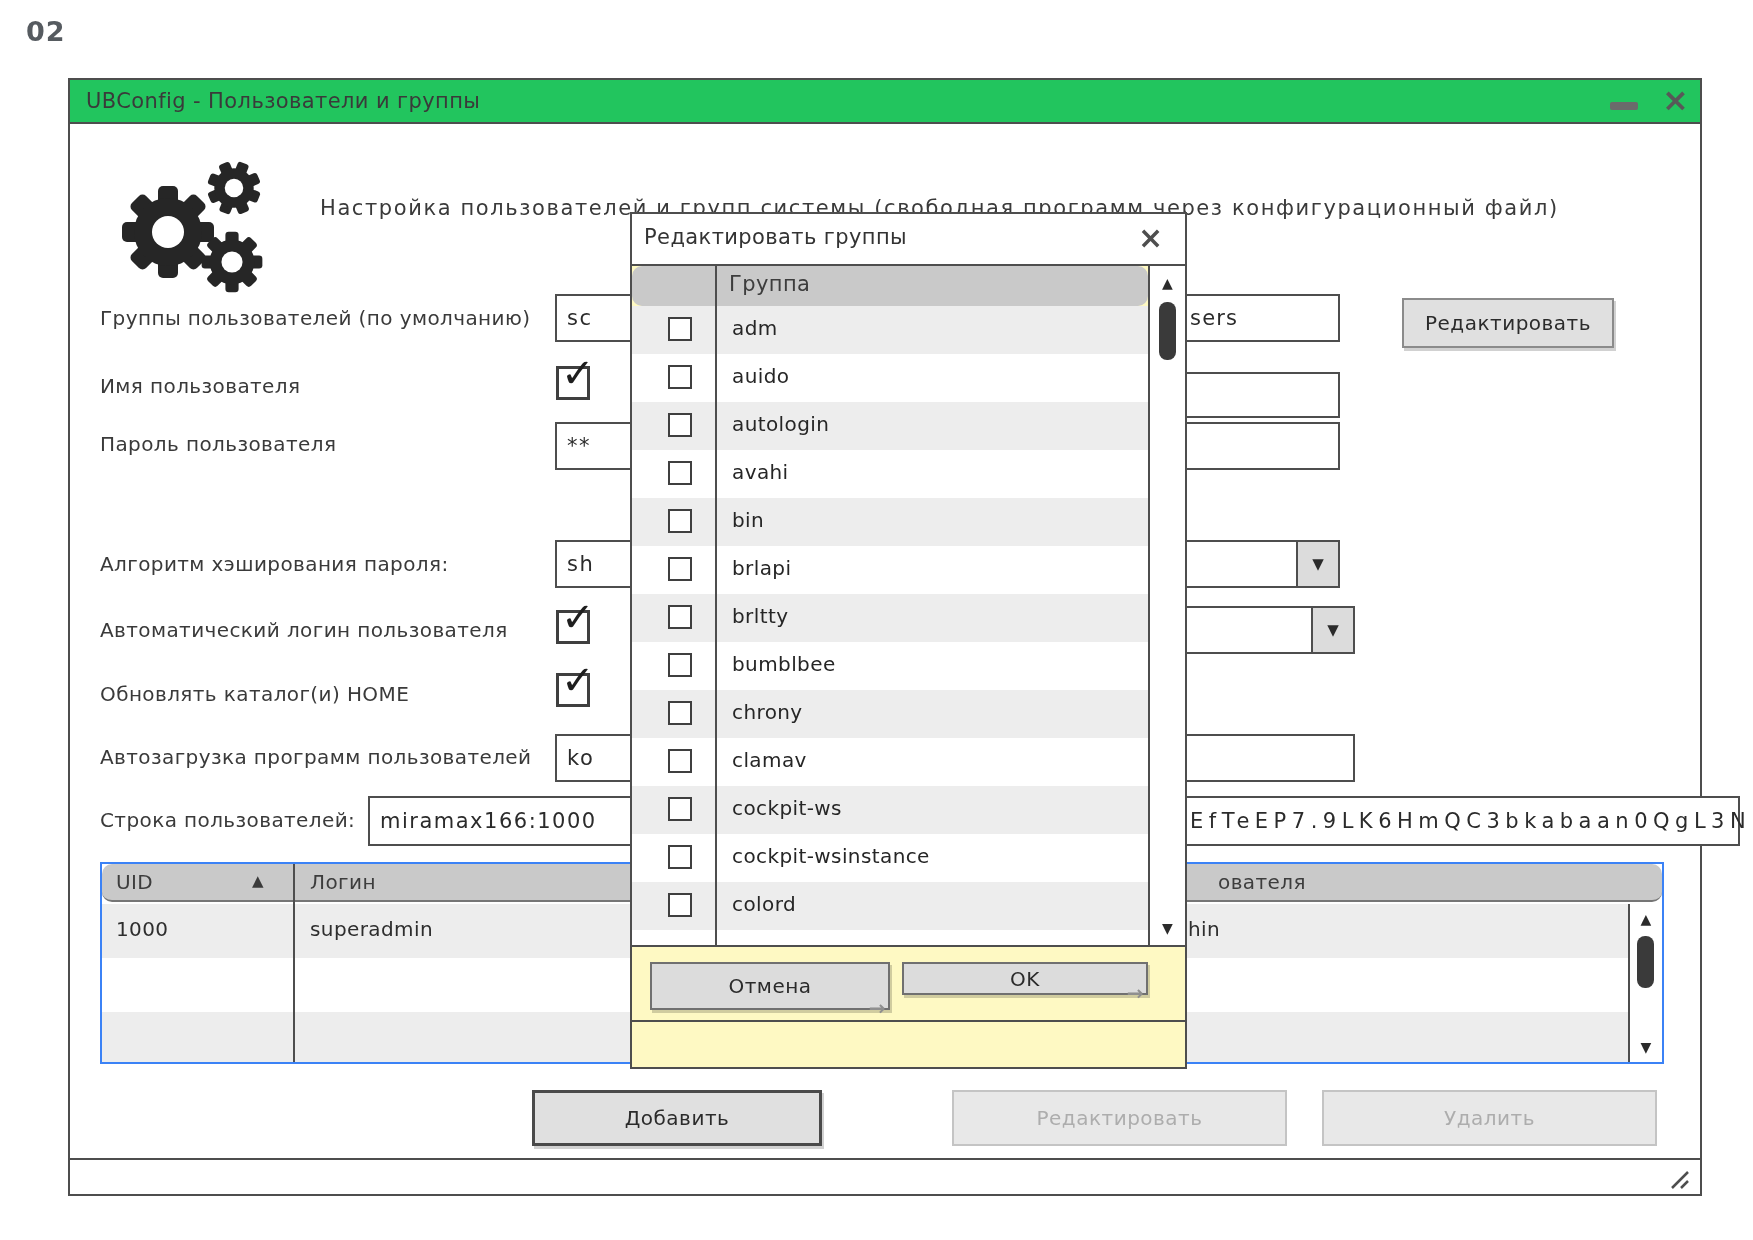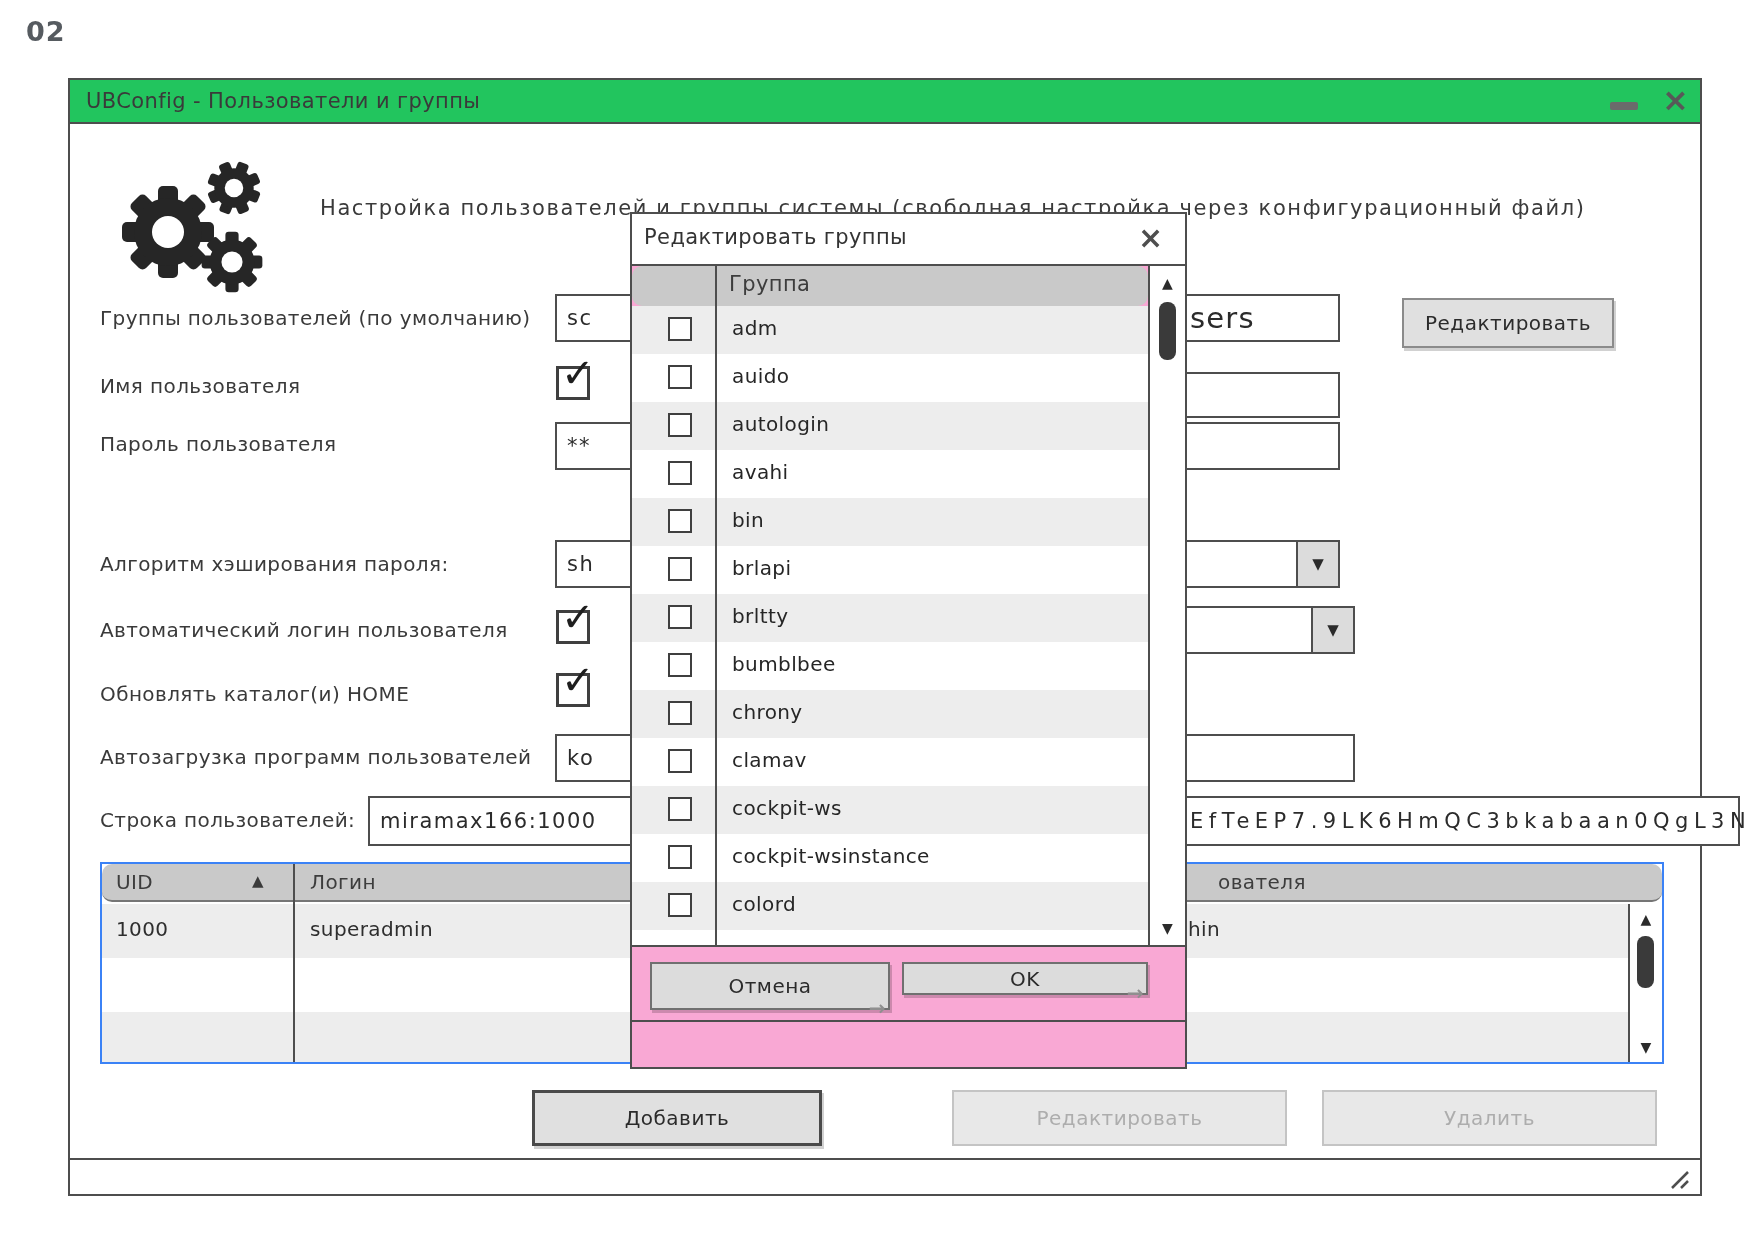--- a/index.html
+++ b/index.html
@@ -2,21 +2,21 @@
 <html><head>
 <meta charset="utf-8">
 <style>
   html,body{margin:0;padding:0;background:#fff;}
   body{width:1753px;height:1240px;position:relative;font-family:"DejaVu Sans",sans-serif;color:#2e2e2e;overflow:hidden;}
   .abs{position:absolute;box-sizing:border-box;}
   .nowrap{white-space:nowrap;}
   .lbl{font-size:20px;color:#3a3a3a;letter-spacing:.4px;white-space:nowrap;}
   .input{background:#fff;border:2px solid #4e4e4e;}
   .vstart{position:absolute;left:10px;top:50%;transform:translateY(-50%);font-size:21px;letter-spacing:1.5px;color:#2b2b2b;white-space:nowrap;}
-  .vend{position:absolute;top:50%;transform:translateY(-50%);font-size:29px;letter-spacing:1.2px;color:#2b2b2b;white-space:nowrap;}
+  .vend{position:absolute;top:50%;transform:translateY(-50%);font-size:21px;letter-spacing:1.2px;color:#2b2b2b;white-space:nowrap;}
   .cb{width:34px;height:34px;border:3px solid #3f3f3f;background:#fff;}
   .tick{position:absolute;left:2px;top:-16px;font-style:normal;font-weight:bold;font-size:40px;color:#1e1e1e;line-height:1;}
   .combo-arrow{position:absolute;right:0;top:0;bottom:0;width:40px;background:#dcdcdc;border-left:2px solid #4e4e4e;display:flex;align-items:center;justify-content:center;font-size:15px;color:#2b2b2b;}
   .btn{display:flex;align-items:center;justify-content:center;background:#e0e0e0;border:2px solid #8b8b8b;font-size:20px;color:#2b2b2b;letter-spacing:.5px;box-shadow:2px 3px 0 rgba(0,0,0,.18);}
   .btn.primary{border:3px solid #4a4a4a;}
   .btn.disabled{border:2px solid #c4c4c4;background:#e8e8e8;color:#adadad;box-shadow:none;}
   .scrollbar{background:#fff;border-left:2px solid #4e4e4e;}
   .scroll-btn{position:absolute;left:0;right:0;height:30px;display:flex;align-items:center;justify-content:center;font-size:14px;color:#2b2b2b;background:#fff;}
   .scroll-thumb{position:absolute;background:#3a3a3a;border-radius:8px;}
   .sep-v{background:#4e4e4e;}
@@ -82,21 +82,21 @@
         <rect x="-10" y="-46" width="20" height="22" rx="5" transform="rotate(225)"></rect>
         <rect x="-10" y="-46" width="20" height="22" rx="5" transform="rotate(270)"></rect>
         <rect x="-10" y="-46" width="20" height="22" rx="5" transform="rotate(315)"></rect>
         <circle r="34"></circle>
       </g>
       <circle r="16" fill="#ffffff"></circle>
     </g>
   </svg>
 </div>
 
-<div class="abs nowrap" style="left:320px;top:196px;font-size:21px;color:#3a3a3a;letter-spacing:1.6px;">Настройка пользователей и группы системы (свободная настройка через конфигурационный файл)</div>
+<div class="abs nowrap" style="left:320px;top:196px;font-size:21px;color:#3a3a3a;letter-spacing:1.6px;">Настройка пользователей и групп системы (свободная программ через конфигурационный файл)</div>
 
 <div class="abs lbl" style="left:100px;top:306px;">Группы пользователей (по умолчанию)</div>
 <div class="abs lbl" style="left:100px;top:374px;">Имя пользователя</div>
 <div class="abs lbl" style="left:100px;top:432px;">Пароль пользователя</div>
 <div class="abs lbl" style="left:100px;top:552px;">Алгоритм хэширования пароля:</div>
 <div class="abs lbl" style="left:100px;top:618px;">Автоматический логин пользователя</div>
 <div class="abs lbl" style="left:100px;top:682px;">Обновлять каталог(и) HOME</div>
 <div class="abs lbl" style="left:100px;top:745px;">Автозагрузка программ пользователей</div>
 <div class="abs lbl" style="left:100px;top:808px;">Строка пользователей:</div>
 
@@ -170,21 +170,21 @@
 <div class="abs btn disabled" style="left:952px;top:1090px;width:335px;height:56px;">Редактировать</div>
 <div class="abs btn disabled" style="left:1322px;top:1090px;width:335px;height:56px;">Удалить</div>
 
 <div class="abs sep-h" style="left:70px;top:1158px;width:1630px;height:2px;"></div>
 <div class="abs" style="left:1664px;top:1164px;width:26px;height:26px;">
   <svg width="26" height="26">
       <path d="M8 24 L24 8 M17 24 L24 17" stroke="#4e4e4e" stroke-width="2.5" fill="none"></path>
     </svg>
 </div>
 
-<div class="abs" style="left:630px;top:212px;width:557px;height:857px;border:2px solid #4e4e4e;background:#f9a8d4;z-index:20;">
+<div class="abs" style="left:630px;top:212px;width:557px;height:857px;border:2px solid #4e4e4e;background:#fef9c3;z-index:20;">
 
   <div class="abs" style="left:0;top:0;width:553px;height:52px;border-bottom:2px solid #4e4e4e;background:#fff;">
     <span class="abs nowrap" style="left:12px;top:11px;font-size:21px;color:#333;letter-spacing:.4px;">Редактировать группы</span>
     <span class="abs" style="left:506px;top:6px;font-size:30px;color:#4e4e4e;font-weight:bold;">×</span>
   </div>
 
   <div class="abs hdrband" style="left:0;top:52px;width:516px;height:40px;">
     <span class="abs nowrap" style="left:97px;top:6px;font-size:21px;color:#3d3d3d;letter-spacing:.4px;">Группа</span>
   </div>
 

